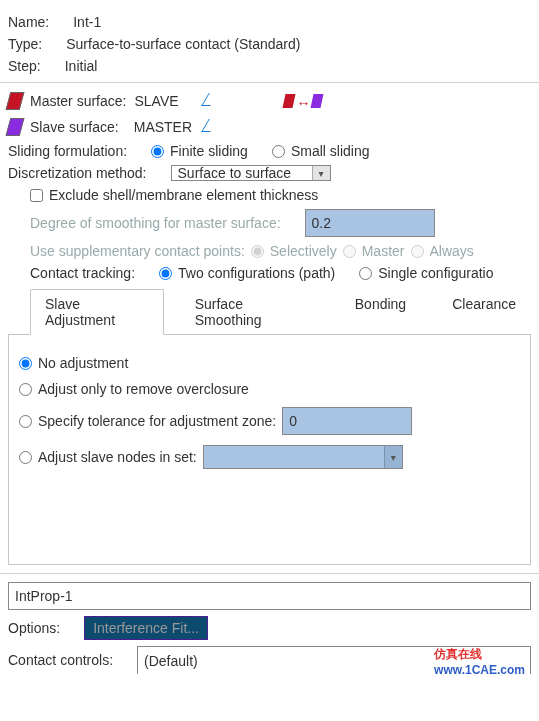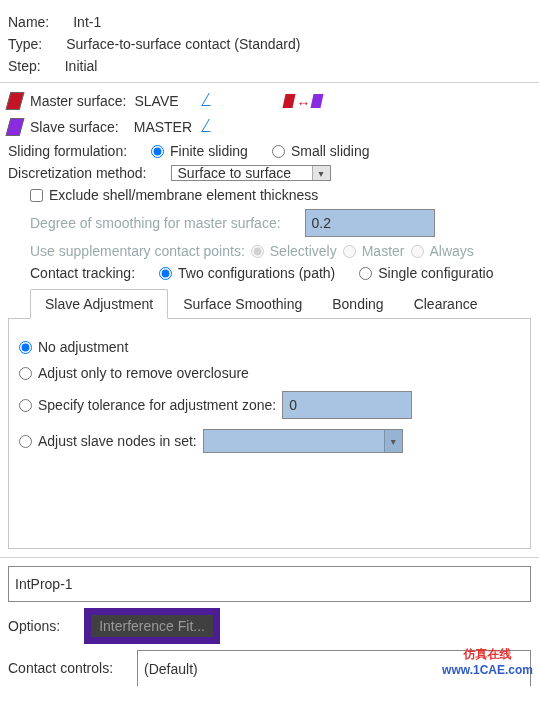--- a/index.html
+++ b/index.html
@@ -71,21 +71,21 @@
     padding: 2px 6px; min-width: 200px; height: 24px;
     position: relative; display: inline-flex; align-items: center;
   }
   .select-blue .chev {
     position: absolute; right: 0; top: 0; bottom: 0;
     width: 18px; background: #97b3d3; border-left: 1px solid #7a91ac;
     display: flex; align-items: center; justify-content: center;
     font-size: 10px; color: #555;
   }
   .tabs {
-    display: flex; gap: 0; margin-top: 8px;
+    display: flex; gap: 16px; margin-top: 8px;
     border-bottom: 1px solid #c6c6c6;
     padding-left: 22px;
   }
   .tab {
     padding: 6px 14px;
     border: 1px solid transparent;
     border-bottom: none;
     cursor: pointer;
     color: #333;
   }
@@ -97,30 +97,30 @@
     background: #fff;
   }
   .tab-body {
     border: 1px solid #c6c6c6;
     border-top: none;
     padding: 10px 10px 60px 10px;
     min-height: 230px;
   }
   .opt-row { display: flex; align-items: center; gap: 6px; margin: 10px 0; }
   .btn-flat {
-    border: 7px solid #4c1d95; background: #404040; color: #999;
+    border: 1px solid #4c1d95; background: #0c4a6e; color: #999;
     padding: 3px 8px;
   }
   .input-text {
-    border: 1px solid #888; padding: 2px 6px; height: 36px;
+    border: 1px solid #888; padding: 2px 6px; height: 28px;
     display: inline-flex; align-items: center; flex: 1;
   }
   .footer {
-    position: absolute; right: 6px; bottom: 44px;
-    font-size: 12px; font-weight: bold; text-align: center;
+    position: absolute; right: 14px; bottom: 44px;
+    font-size: 12px; font-weight: bold; text-align: left;
   }
   .footer .red { color: #e23333; }
   .footer .blue { color: #2e5cc7; }
   .indented { margin-left: 22px; }
 </style>
 </head>
 <body>
 
 <div class="dialog">
   <div class="row">

